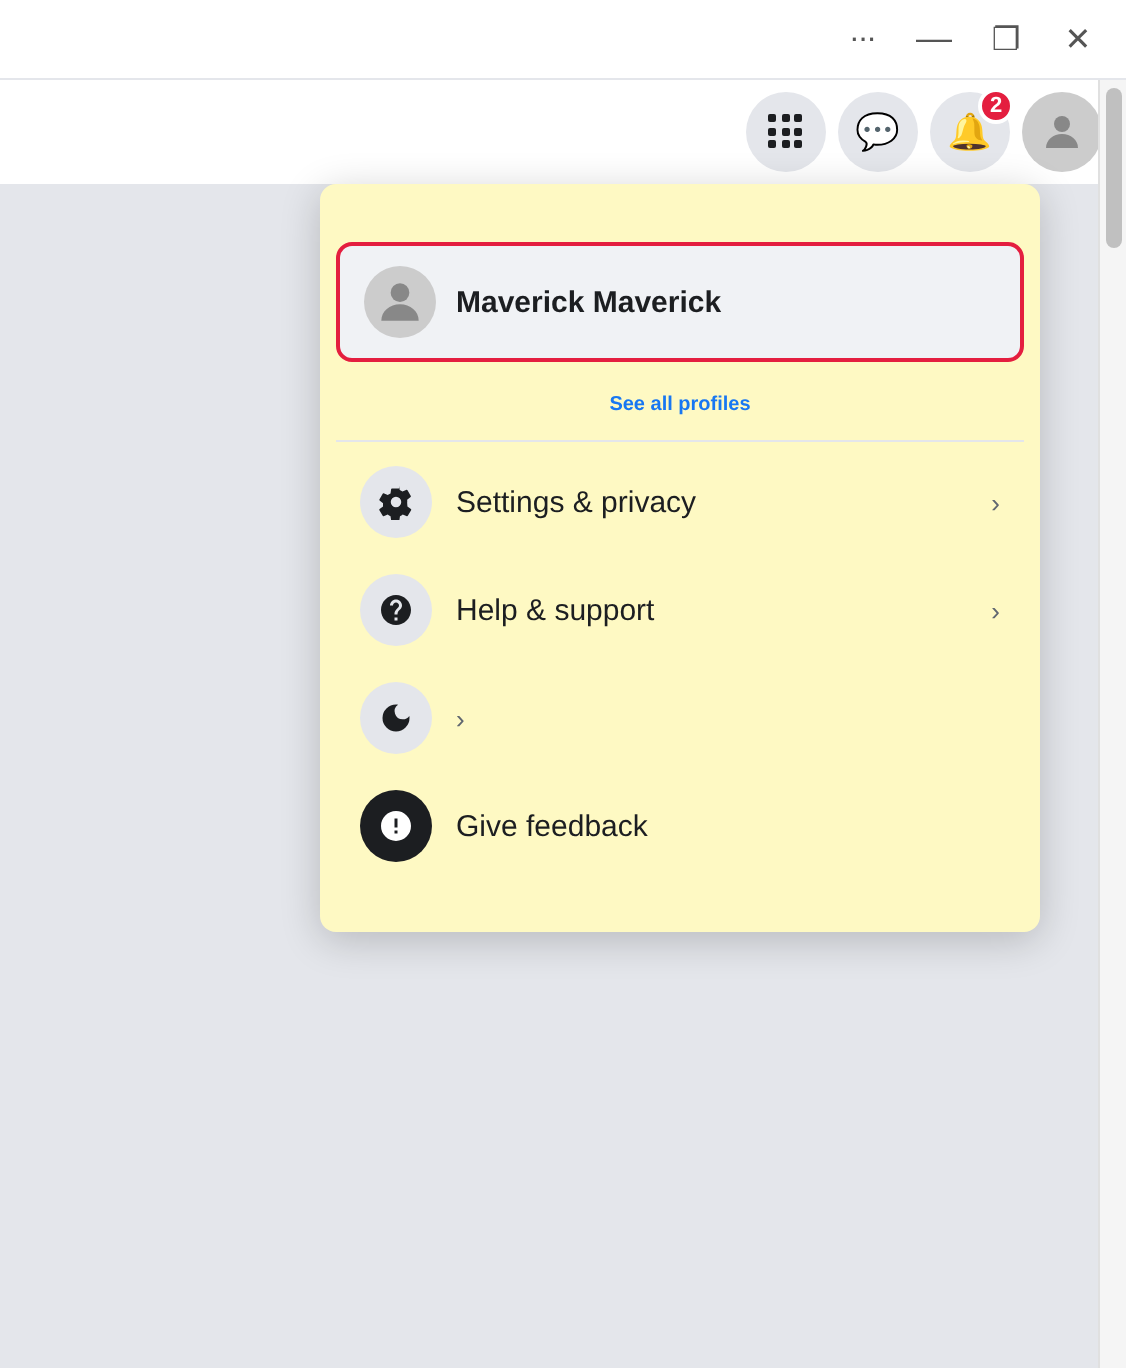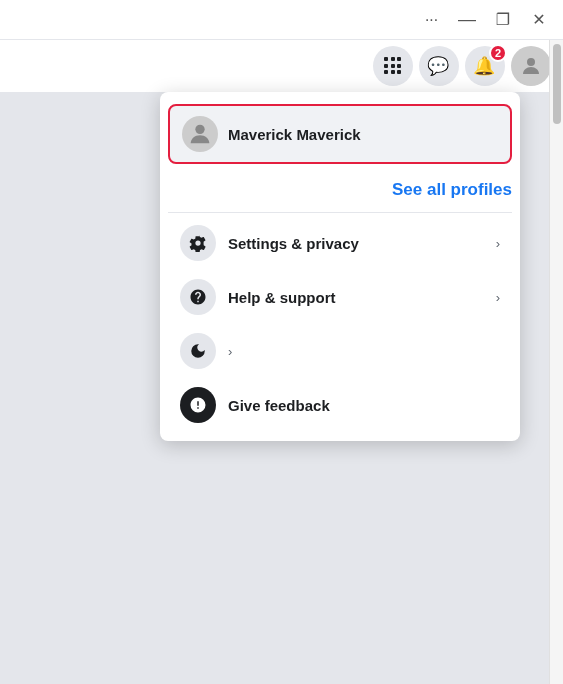--- a/index.html
+++ b/index.html
@@ -105,24 +105,24 @@
       font-size: 20px;
       overflow: hidden;
     }
 
     
     .dropdown {
       position: absolute;
       top: 92px;
       left: 160px;
       width: 360px;
-      background: #ffffff;
+      background: #fef9c3;
       border-radius: 8px;
       box-shadow: 0 4px 20px rgba(0,0,0,0.2);
-      padding: 8px 0;
+      padding: 25px 0;
       z-index: 100;
     }
 
     
     .profile-item {
       margin: 4px 8px 8px 8px;
       padding: 10px 12px;
       border-radius: 8px;
       background: #f0f2f5;
       border: 2px solid #e41e3f;
@@ -147,23 +147,23 @@
 
     .profile-name {
       font-size: 15px;
       font-weight: 600;
       color: #1c1e21;
     }
 
     
     .see-all-link {
       display: block;
-      text-align: right;
+      text-align: center;
       color: #1877f2;
-      font-size: 17px;
+      font-size: 10px;
       font-weight: 600;
       padding: 8px 0 12px 0;
       cursor: pointer;
       text-decoration: none;
       border-bottom: 1px solid #e4e6eb;
       margin: 0 8px 4px 8px;
     }
 
     
     .menu-item {
@@ -185,21 +185,21 @@
       align-items: center;
       justify-content: center;
       font-size: 17px;
       flex-shrink: 0;
       color: #1c1e21;
     }
 
     .menu-label {
       flex: 1;
       font-size: 15px;
-      font-weight: 700;
+      font-weight: 400;
       color: #1c1e21;
     }
 
     .menu-arrow {
       color: #606770;
       font-size: 13px;
     }
 
     
     .footer-links {

